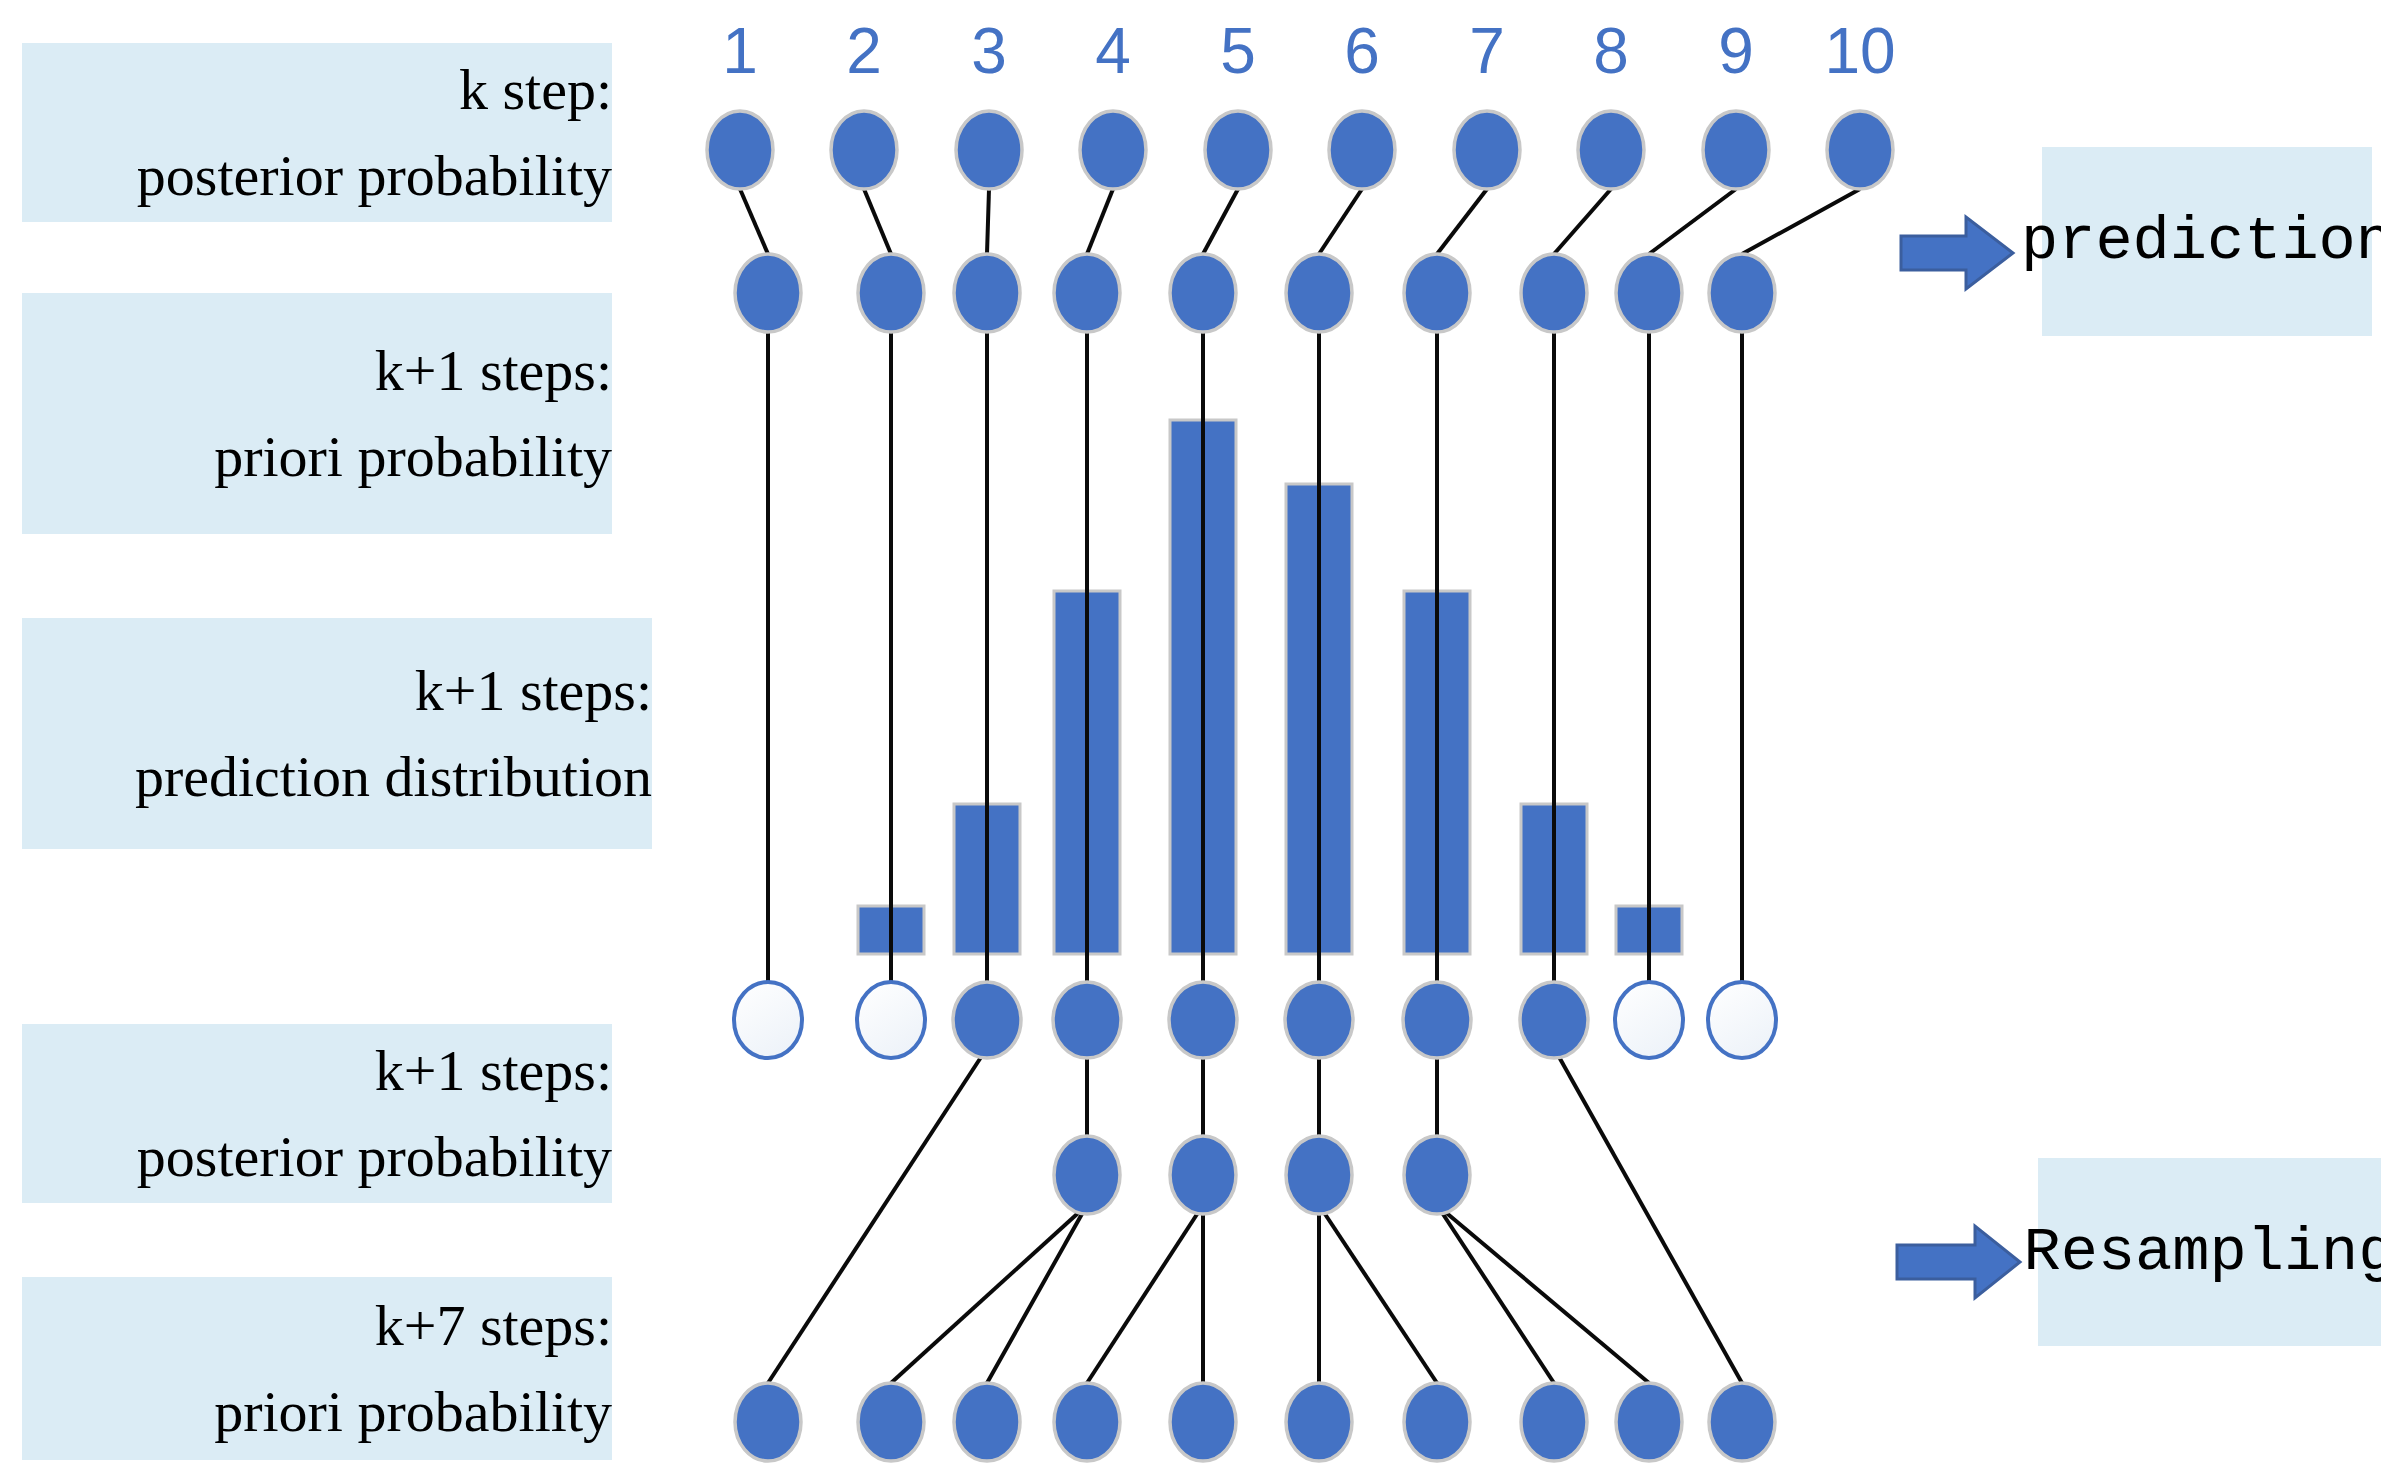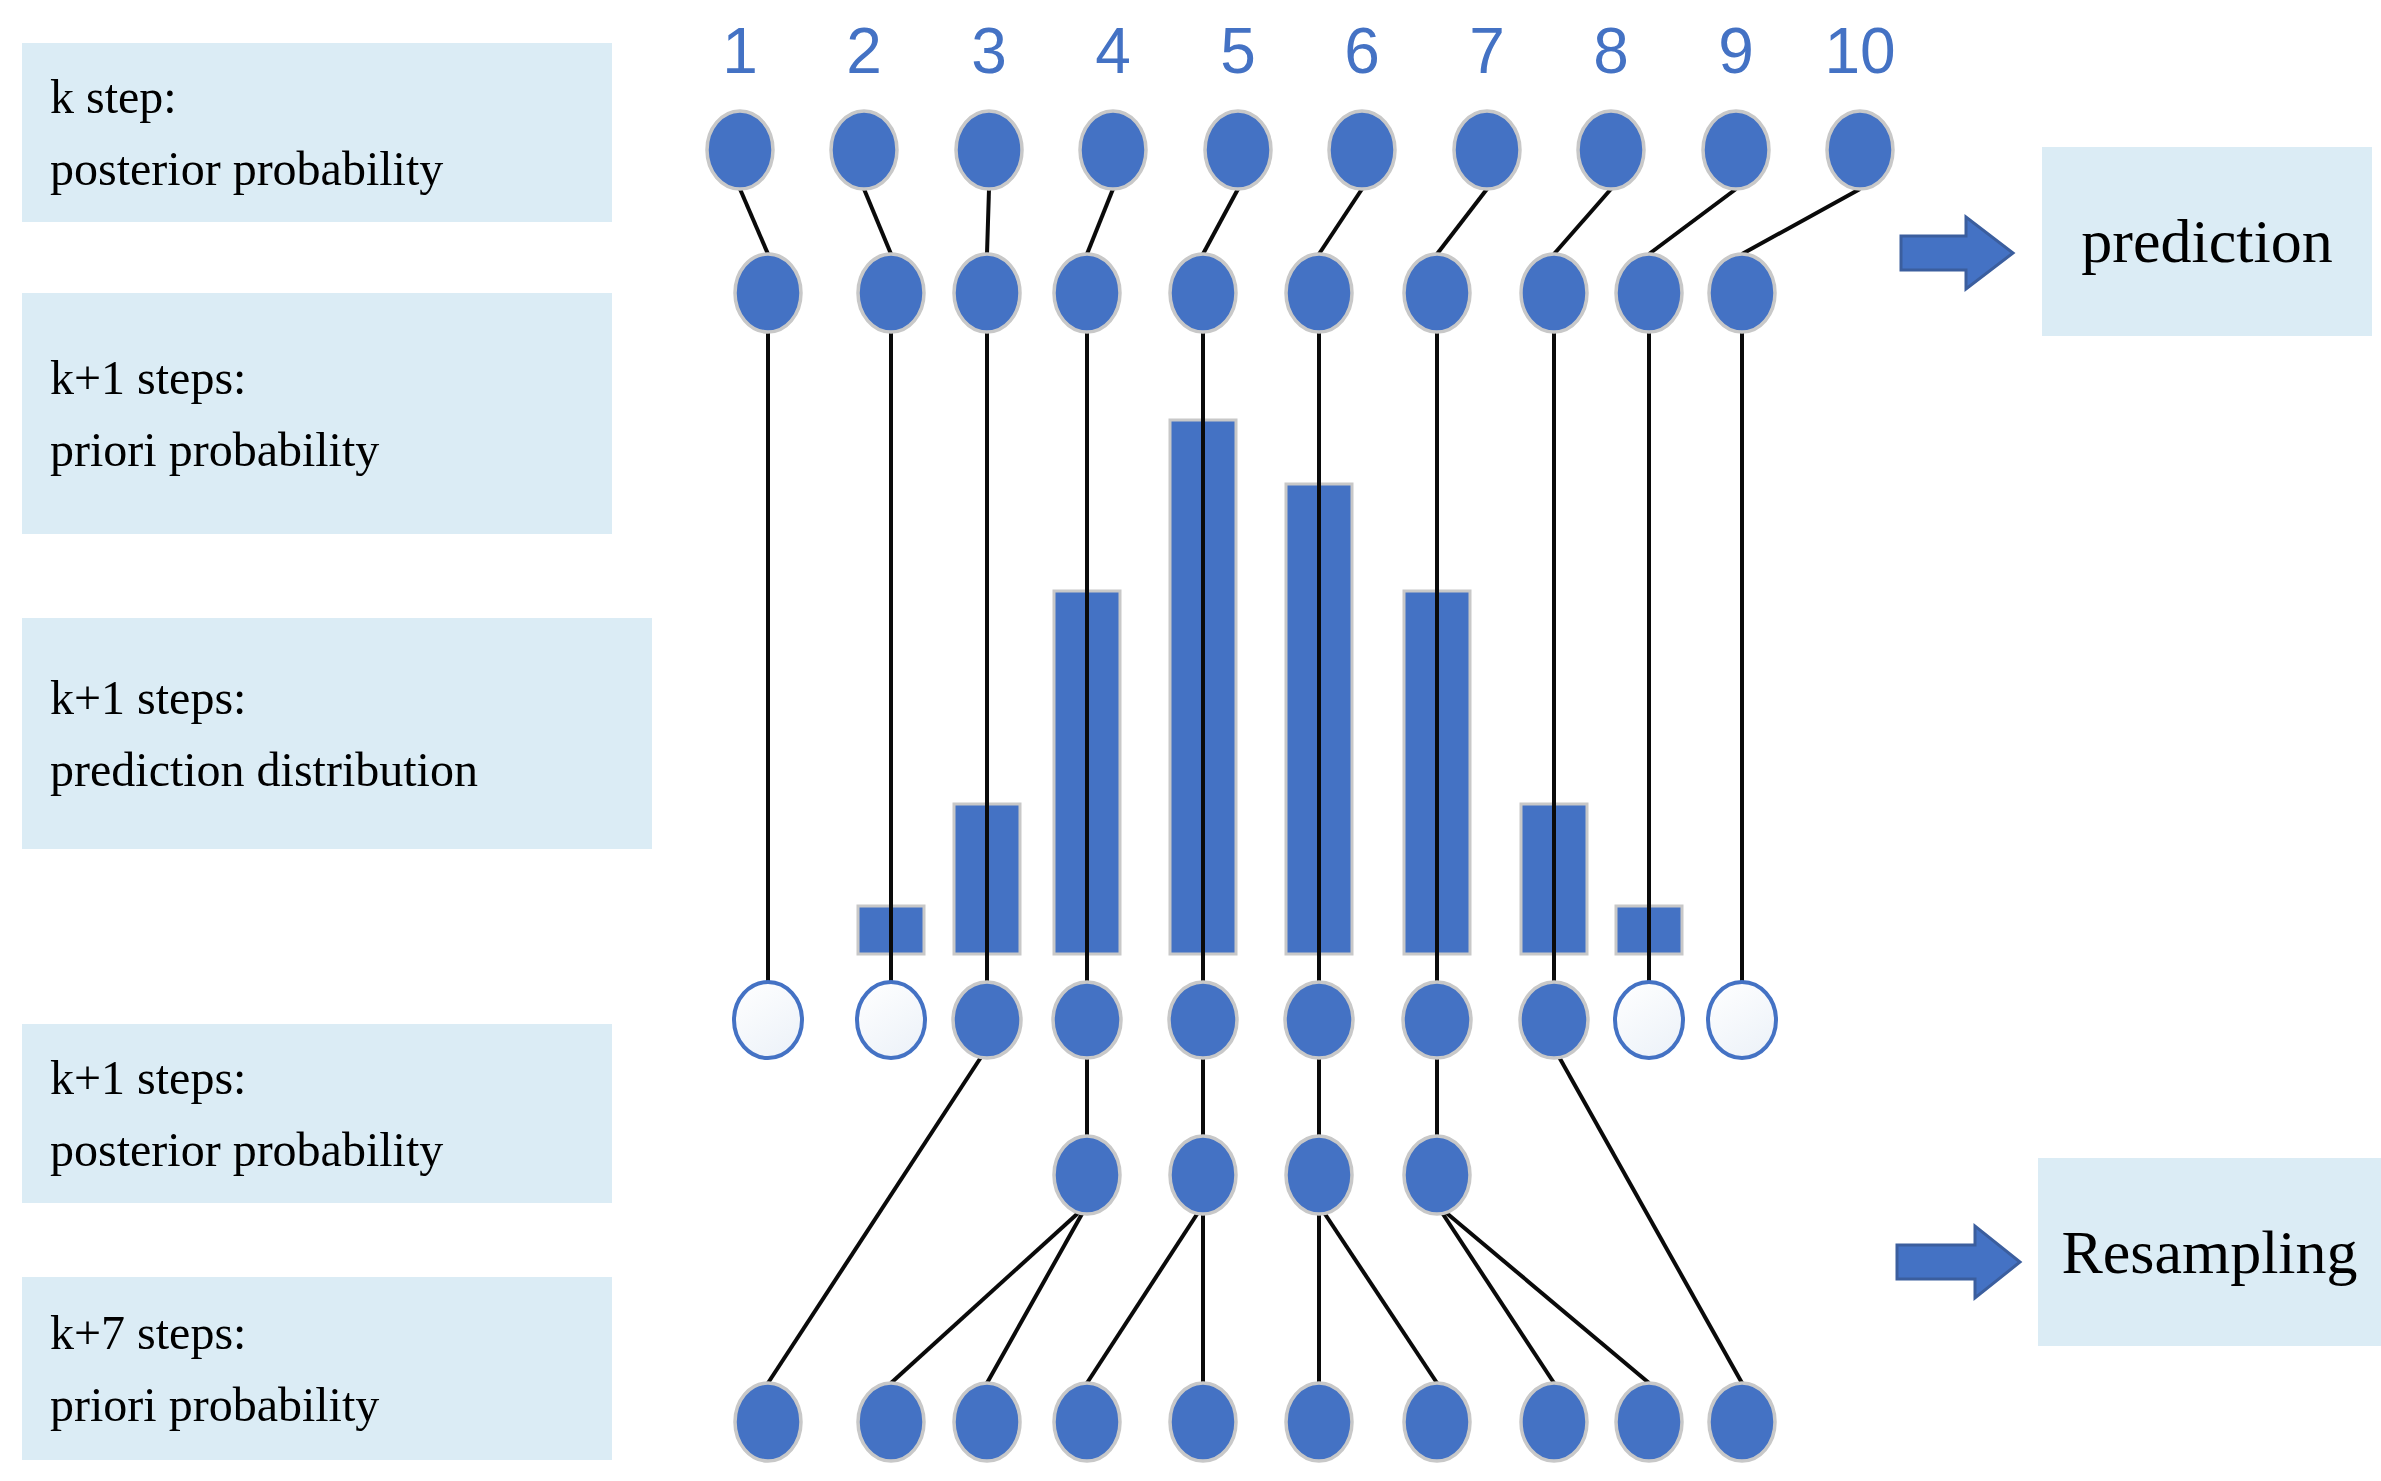--- a/index.html
+++ b/index.html
@@ -10,31 +10,32 @@
     font-family:"Liberation Serif", serif;
     overflow:hidden;
   }
   #diagram{position:absolute;left:0;top:0;}
   .label-box{
     position:absolute;
     background:#dbecf5;
     color:#000;
     display:flex;flex-direction:column;justify-content:center;
     padding-left:28px;box-sizing:border-box;
-    font-size:48px;line-height:1.48;
+    font-size:58px;line-height:1.48;
     font-family:"Liberation Serif", serif;
+    align-items:flex-end;
   }
   .label-box span{white-space:nowrap;}
   .side-box{
     position:absolute;
     background:#dbecf5;
     color:#000;
     display:flex;align-items:center;justify-content:center;
     font-size:62px;
-    font-family:Liberation Serif, serif;
+    font-family:Liberation Mono, monospace;
   }
 </style>
 </head>
 <body>
 
 <div id="canvas">
 
   <svg id="diagram" width="2381" height="1481" viewBox="0 0 2381 1481">
     <defs>
       <linearGradient id="hollowGrad" x1="0" y1="0" x2="0.6" y2="1">

